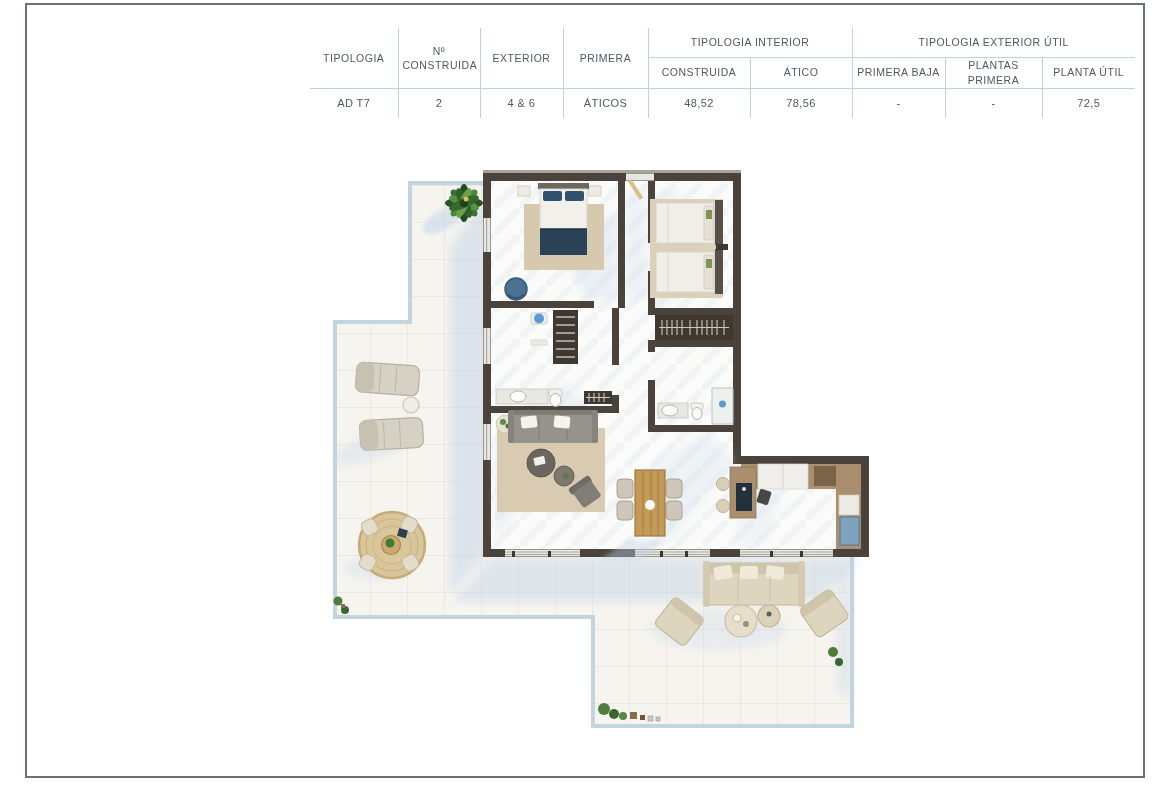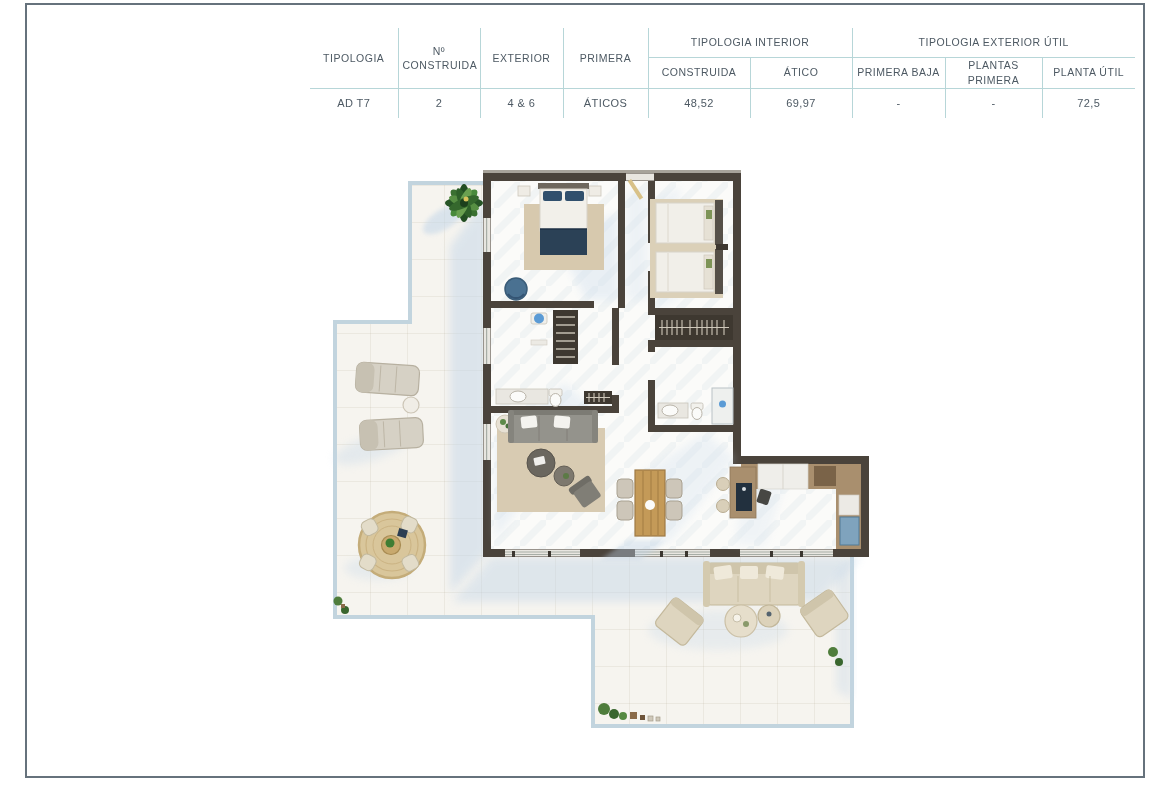--- a/index.html
+++ b/index.html
@@ -430,19 +430,19 @@
     <th class="bR bB">PRIMERA BAJA</th>
     <th class="bR bB">PLANTAS PRIMERA</th>
     <th class="bB">PLANTA ÚTIL</th>
   </tr>
   <tr class="data-row">
     <td class="bR">AD T7</td>
     <td class="bR">2</td>
     <td class="bR">4 &amp; 6</td>
     <td class="bR">ÁTICOS</td>
     <td class="bR">48,52</td>
-    <td class="bR">69,97</td>
+    <td class="bR">78,56</td>
     <td class="bR">-</td>
     <td class="bR">-</td>
     <td>72,5</td>
   </tr>
 </tbody>
   </table>
 
 </body></html>

